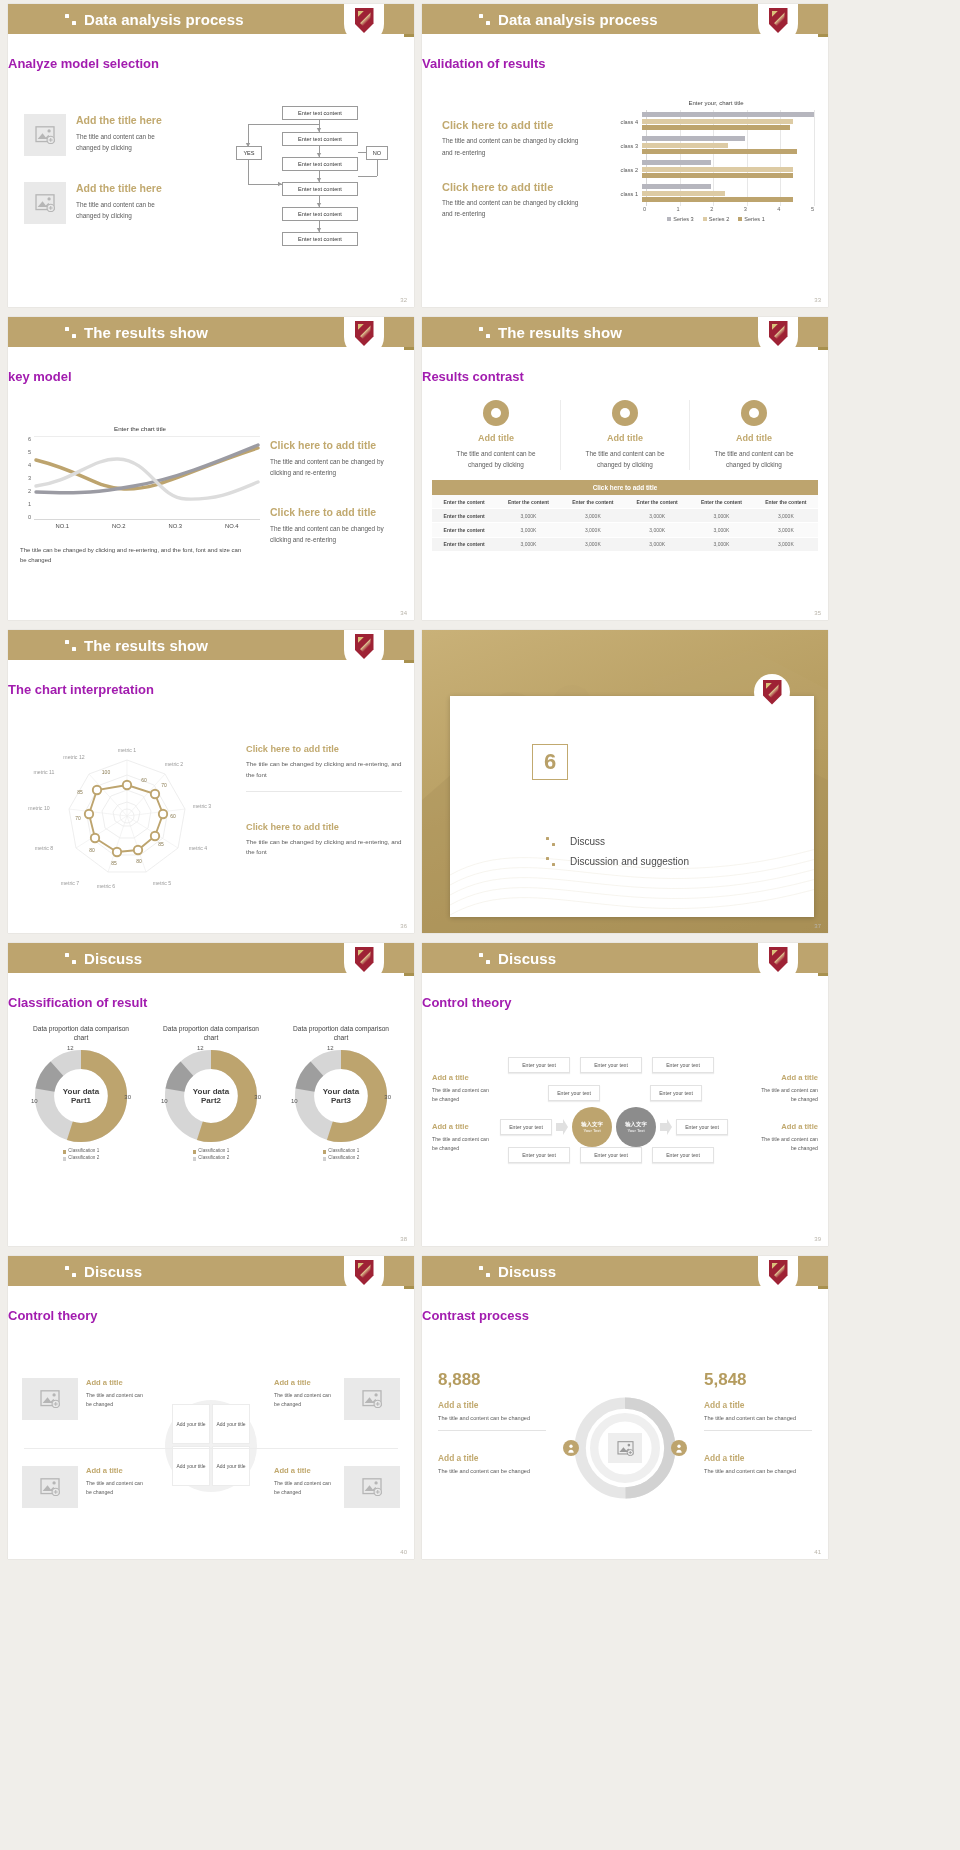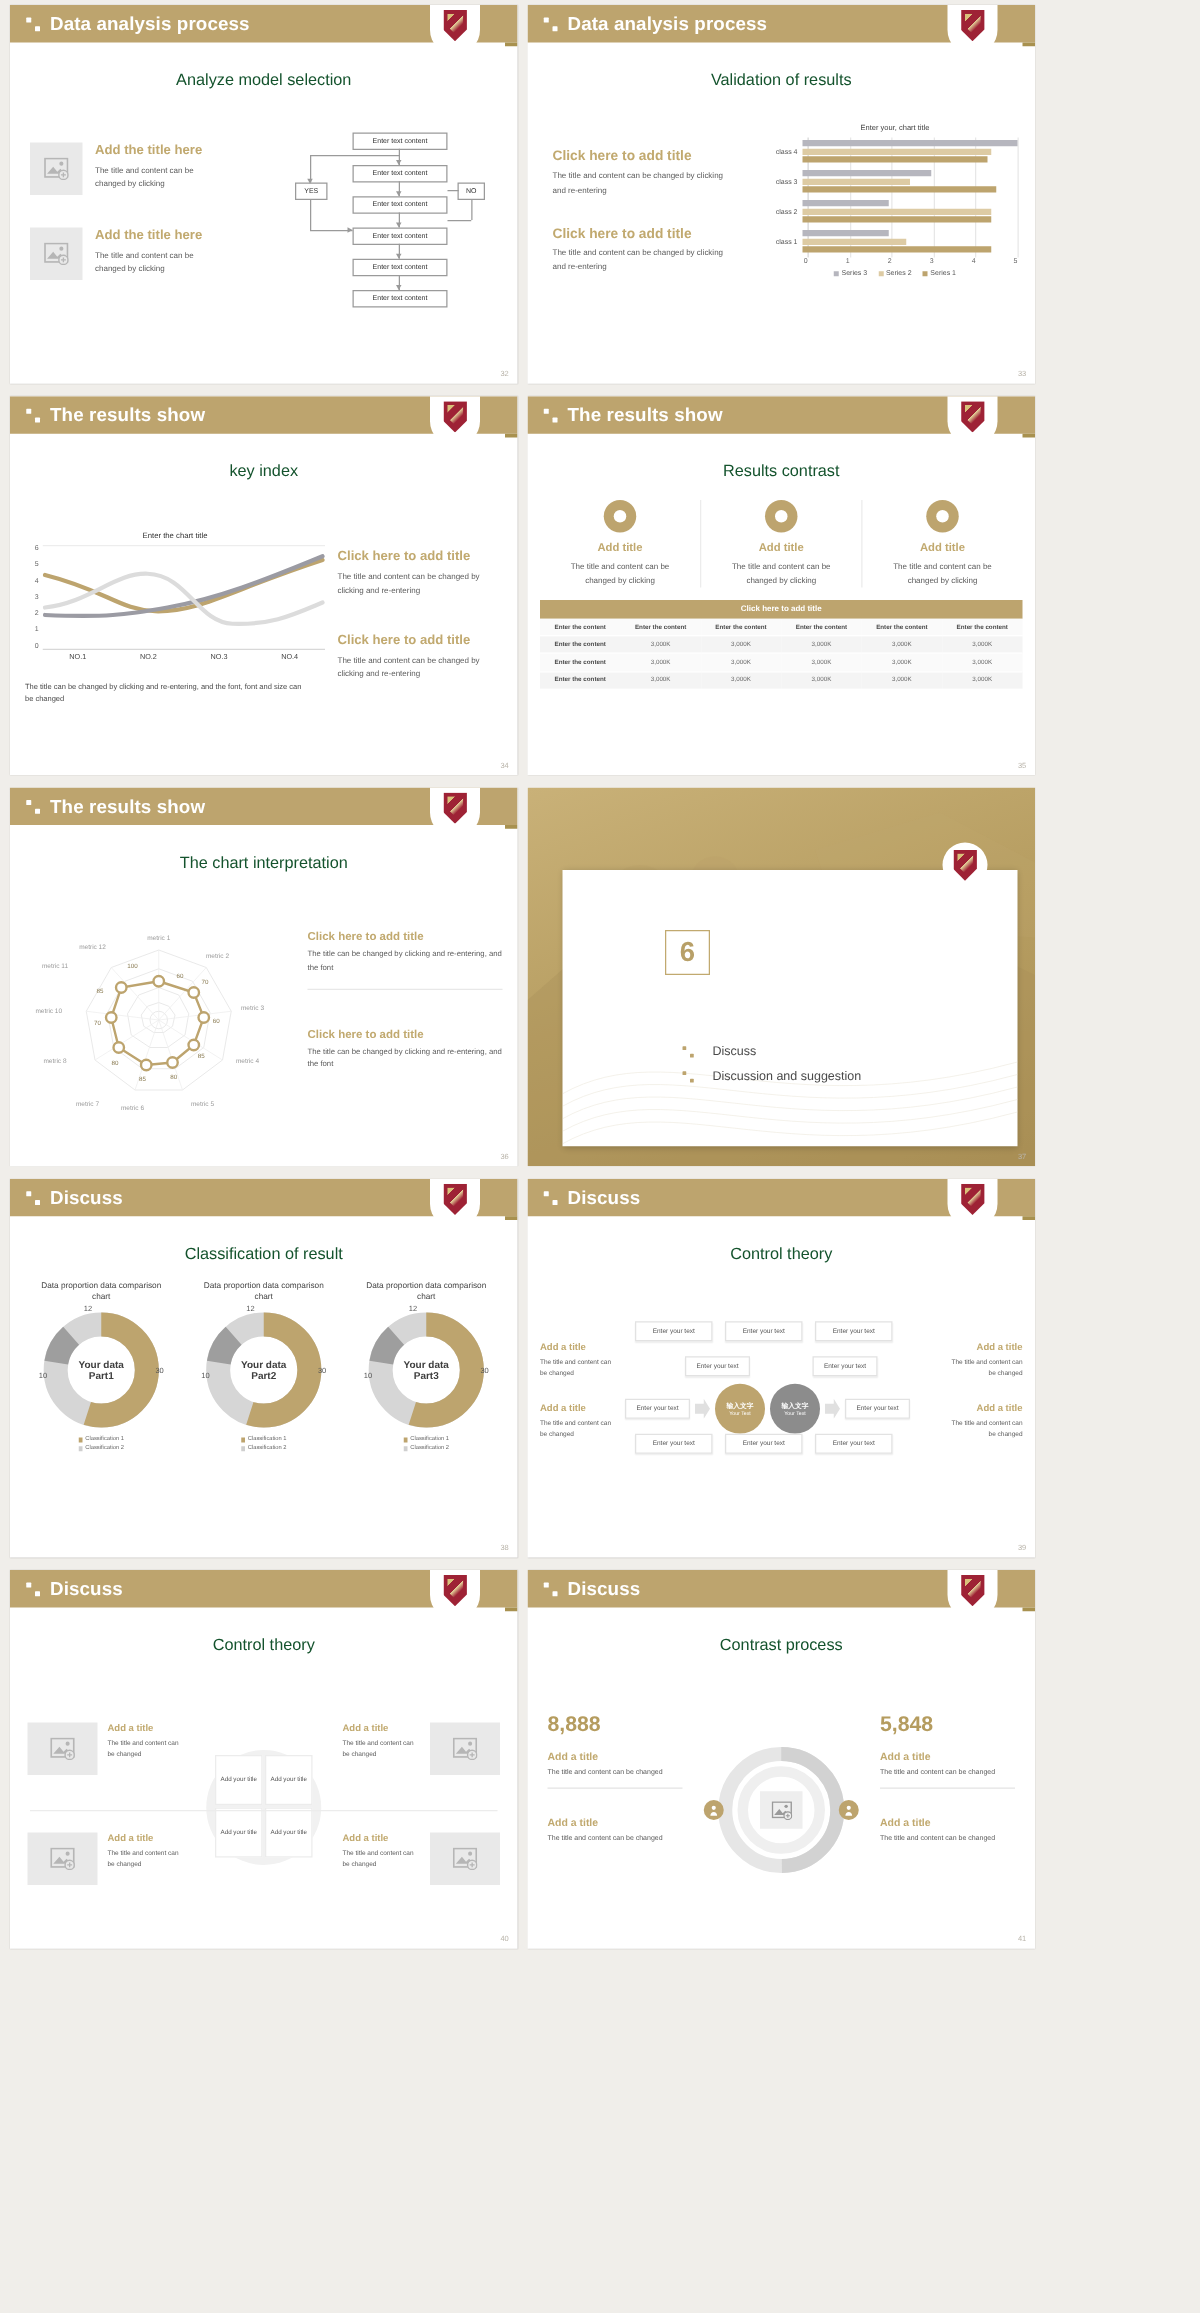--- a/index.html
+++ b/index.html
@@ -1,36 +1,36 @@
 <!DOCTYPE html>
 <html><head>
 <meta charset="utf-8">
 <style>
   *{box-sizing:border-box;margin:0;padding:0;}
   body{width:960px;height:1850px;background:#f0eeea;font-family:"Liberation Sans",sans-serif;overflow:hidden;}
   .deck{display:grid;grid-template-columns:406px 406px;grid-auto-rows:303px;column-gap:8px;row-gap:10px;padding:4px 8px 0 8px;}
   .slide{position:relative;background:#fff;overflow:hidden;box-shadow:0 0 1px rgba(0,0,0,.18);}
   
-  .hdr{height:30px;background:#bda46e;position:relative;}
+  .hdr{height:30px;background:#bda46e;position:relative;padding-left:44px;}
   .hdr:after{content:"";position:absolute;right:0;bottom:-3px;width:10px;height:3px;background:#a8914f;}
   .hdr-in{display:flex;align-items:center;height:100%;padding-left:13px;}
   .dots{width:11px;height:11px;margin-right:8px;display:grid;grid-template-columns:4px 4px;grid-template-rows:4px 4px;gap:3px;flex:none;}
   .dots i{background:#fff;display:block;border-radius:.5px;}
   .dots i:nth-child(2){background:transparent;}
   .dots i:nth-child(3){background:transparent;}
   .htitle{color:#fff;font-size:15px;font-weight:bold;letter-spacing:.1px;}
   
   .badge{position:absolute;right:30px;top:0;width:40px;height:40px;border-radius:0 0 22px 22px;background:#fff;display:flex;align-items:flex-start;justify-content:center;padding-top:4px;z-index:5;}
   .shield{width:19px;height:25px;background:#9e2235;position:relative;
      clip-path:polygon(0 0,100% 0,100% 62%,50% 100%,0 62%);}
   .shield:before{content:"";position:absolute;left:3px;top:3px;right:3px;bottom:6px;
      background:linear-gradient(135deg,#d9c17a 20%,#9e2235 21%,#9e2235 48%,#e4d49a 49%,#9e2235 70%);
      clip-path:polygon(0 0,100% 0,100% 60%,50% 100%,0 60%);}
   .pnum{position:absolute;right:7px;bottom:4px;font-size:6px;color:#b9b4aa;}
-  .sec-title{text-align:center;color:#14532d;font-size:13px;font-weight:normal;margin-top:22px;}
+  .sec-title{color:#a21caf;font-size:13px;font-weight:bold;margin-top:22px;}
   .body{position:relative;height:273px;}
   
   .gtitle{color:#c1a96f;font-weight:bold;font-size:10.5px;line-height:1.3;}
   .gtxt{color:#5b5b5b;font-size:6.4px;line-height:1.75;margin-top:3px;}
   .ph{background:#e9e9e9;display:flex;align-items:center;justify-content:center;}
   .ph svg{opacity:.55;}
   
   .fbox{border:1px solid #9a9a9a;background:#fff;font-size:5.6px;color:#333;text-align:center;padding:3px 0;position:absolute;}
   .fline{position:absolute;background:#9a9a9a;}
   
@@ -265,21 +265,21 @@
             <i></i>
             <i></i>
           </span>
       <span class="htitle">The results show</span>
     </div>
   </div>
   <div class="badge">
         <span class="shield"></span>
       </div>
   <div class="body">
-    <div class="sec-title">key index</div>
+    <div class="sec-title">key model</div>
 
     <div style="position:absolute;left:12px;top:56px;width:240px;">
       <div style="text-align:center;font-size:6.2px;color:#333;">Enter the chart title</div>
       <div style="position:relative;height:84px;margin-top:4px;">
         <div style="position:absolute;left:0;top:0;width:14px;height:100%;font-size:5.6px;color:#666;display:flex;flex-direction:column;justify-content:space-between;align-items:flex-end;padding-right:3px;">
           <span>6</span>
           <span>5</span>
           <span>4</span>
           <span>3</span>
           <span>2</span>

